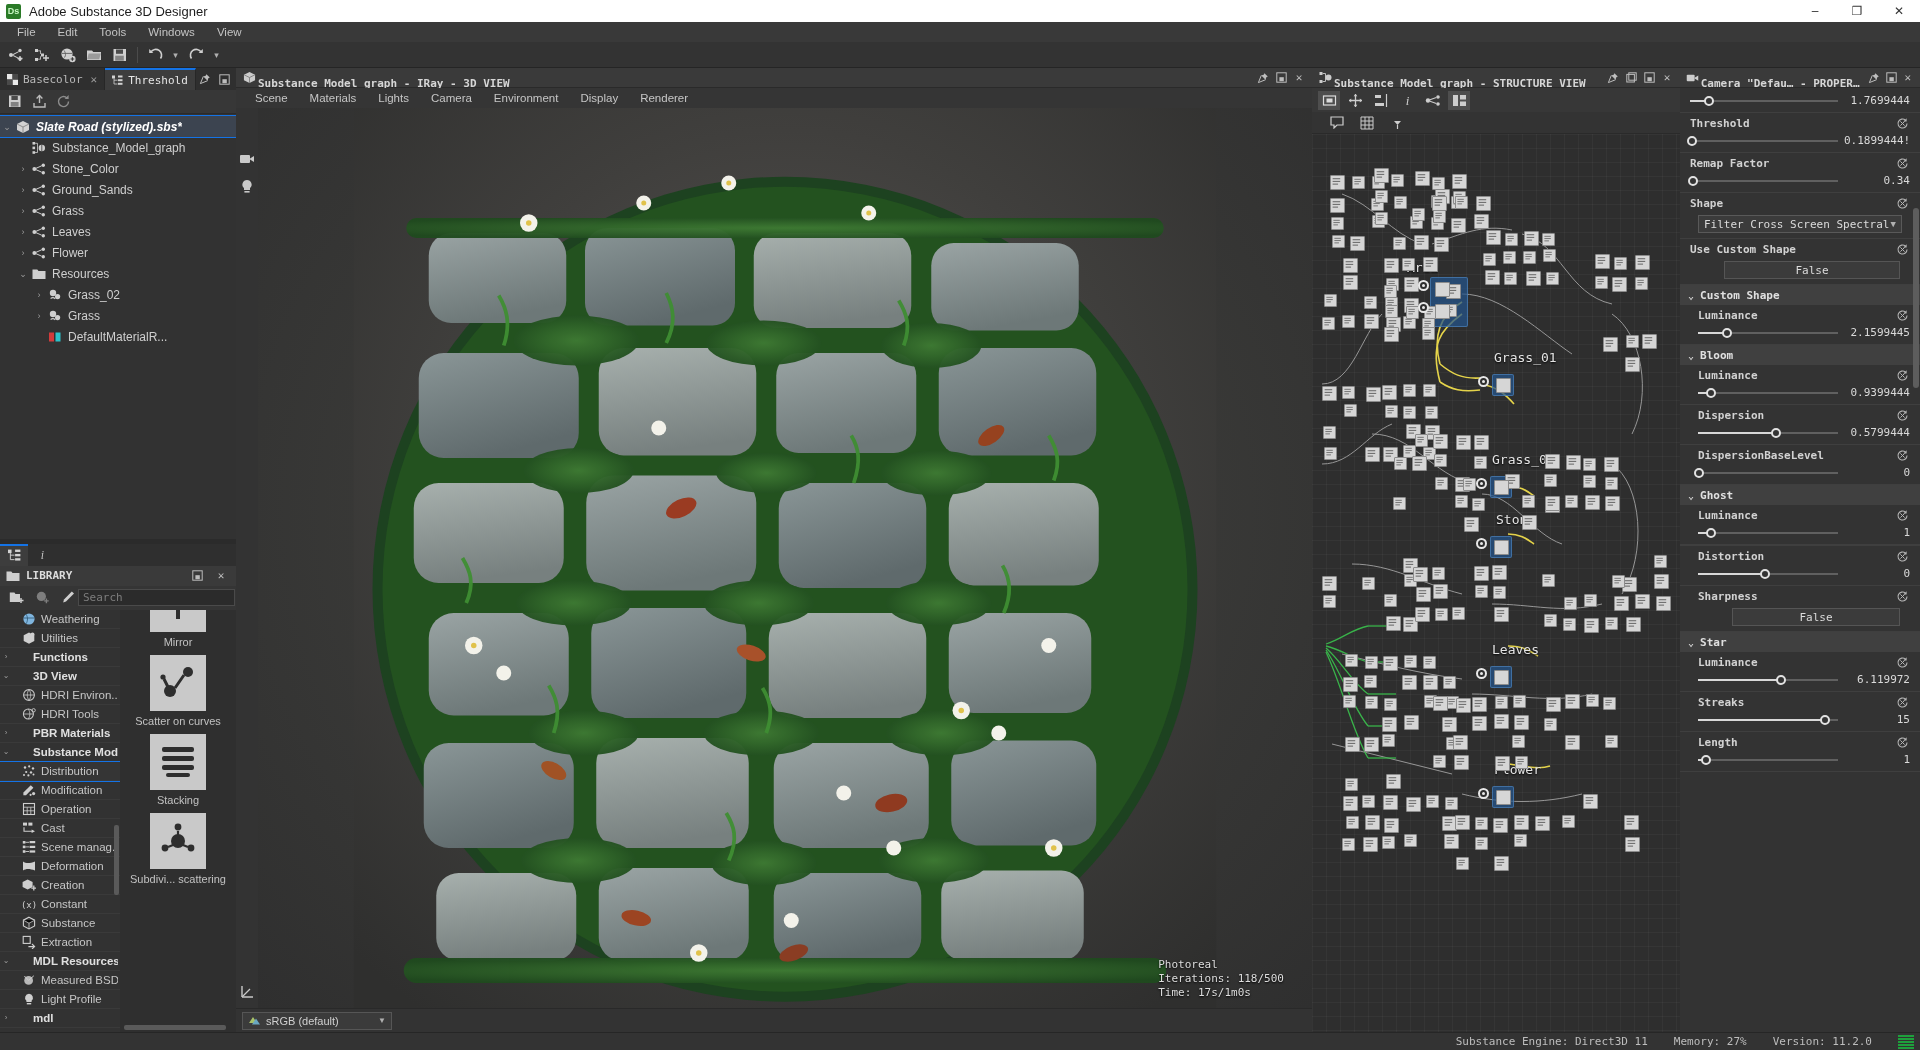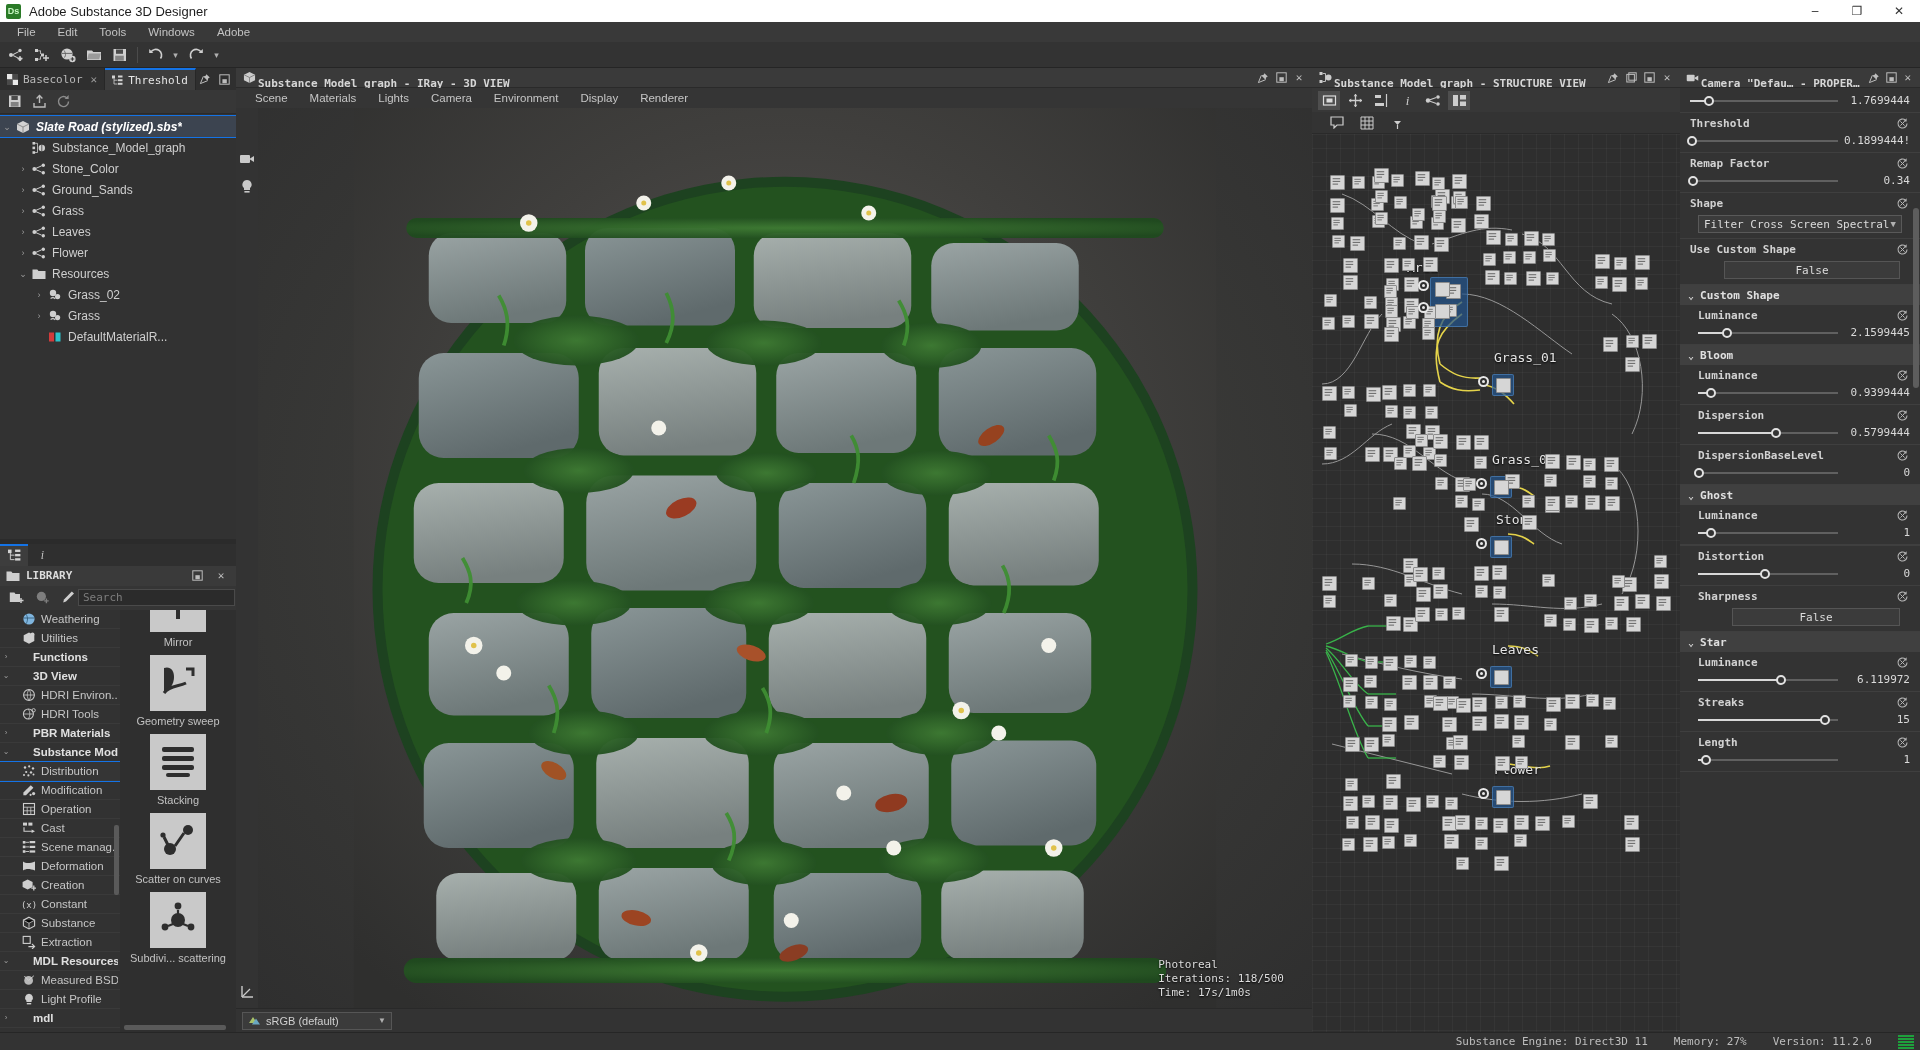--- a/index.html
+++ b/index.html
@@ -201,21 +201,21 @@
       <div class="win-btn">❐</div>
       <div class="win-btn close">✕</div>
     </div>
   </div>
 
   <div class="menubar">
     <div class="mi">File</div>
     <div class="mi">Edit</div>
     <div class="mi">Tools</div>
     <div class="mi">Windows</div>
-    <div class="mi">Adobe</div>
+    <div class="mi">View</div>
   </div>
 
   <div class="toolbar">
     <div class="tb-btn">
       <svg width="16" height="16" viewBox="0 0 16 16">
           <g fill="#cfcfcf">
             <circle cx="3" cy="8" r="2"></circle>
             <circle cx="12" cy="3.5" r="1.7"></circle>
             <circle cx="12" cy="12" r="1.7"></circle>
             <path d="M4.5 7.3 10.5 4.2l.4.9L4.9 8.2zM4.5 8.7l6 3.1.4-.9L4.9 7.8z"></path>
@@ -768,53 +768,43 @@
           <div class="gcell" style="margin-top:-34px">
             <div class="thumb">
               <svg width="38" height="38" viewBox="0 0 38 38">
                   <rect x="17" y="4" width="4" height="30" fill="#2e2e2e"></rect>
                 </svg>
             </div>
             <div class="gcap">Mirror</div>
           </div>
           <div class="gcell">
             <div class="thumb">
-              <svg width="40" height="40" viewBox="0 0 40 40">
-                  <path d="M6 5c6-2 10 2 10 9s-4 13-10 16z" fill="#2e2e2e"></path>
-                  <path d="M6 30c6-8 14-6 22-10" stroke="#2e2e2e" stroke-width="3" fill="none"></path>
-                  <path d="M28 6h7v7" stroke="#2e2e2e" stroke-width="3" fill="none"></path>
+              <svg width="40" height="36" viewBox="0 0 40 36">
+                  <g fill="#2e2e2e">
+                    <circle cx="30" cy="7" r="5"></circle>
+                    <circle cx="12" cy="26" r="6"></circle>
+                    <circle cx="5" cy="12" r="2.6"></circle>
+                  </g>
+                  <path d="M6 14 11 24M17 23 26 10" stroke="#2e2e2e" stroke-width="3"></path>
                 </svg>
             </div>
-            <div class="gcap">Geometry sweep</div>
+            <div class="gcap">Scatter on curves</div>
           </div>
           <div class="gcell">
             <div class="thumb">
               <svg width="36" height="34" viewBox="0 0 36 34">
                   <g fill="#2e2e2e">
                     <rect x="2" y="2" width="32" height="5" rx="2"></rect>
                     <rect x="2" y="11" width="32" height="5" rx="2"></rect>
                     <rect x="2" y="20" width="32" height="5" rx="2"></rect>
                     <rect x="6" y="28" width="24" height="4" rx="2"></rect>
                   </g>
                 </svg>
             </div>
             <div class="gcap">Stacking</div>
-          </div>
-          <div class="gcell">
-            <div class="thumb">
-              <svg width="40" height="36" viewBox="0 0 40 36">
-                  <g fill="#2e2e2e">
-                    <circle cx="30" cy="7" r="5"></circle>
-                    <circle cx="12" cy="26" r="6"></circle>
-                    <circle cx="5" cy="12" r="2.6"></circle>
-                  </g>
-                  <path d="M6 14 11 24M17 23 26 10" stroke="#2e2e2e" stroke-width="3"></path>
-                </svg>
-            </div>
-            <div class="gcap">Scatter on curves</div>
           </div>
           <div class="gcell">
             <div class="thumb">
               <svg width="38" height="38" viewBox="0 0 38 38">
                   <g fill="#2e2e2e">
                     <circle cx="19" cy="19" r="7"></circle>
                     <circle cx="19" cy="5" r="3.4"></circle>
                     <circle cx="6" cy="26" r="3.4"></circle>
                     <circle cx="32" cy="26" r="3.4"></circle>
                   </g>

